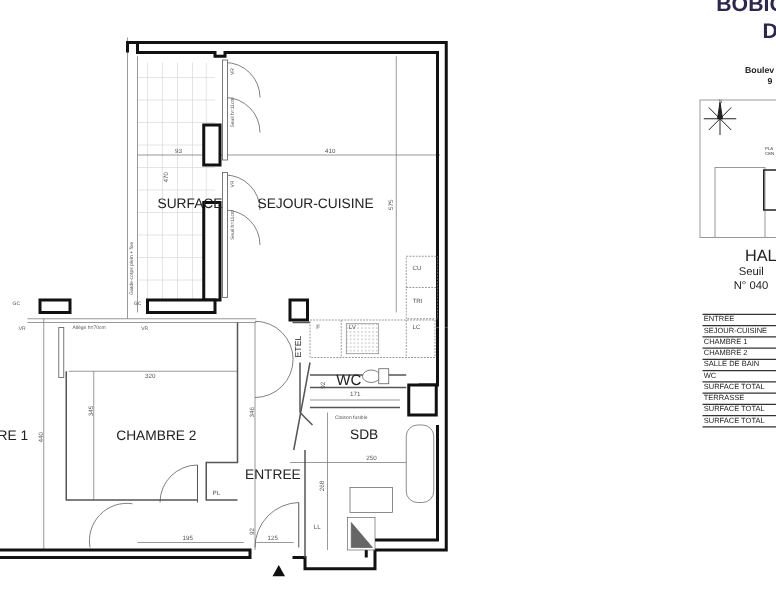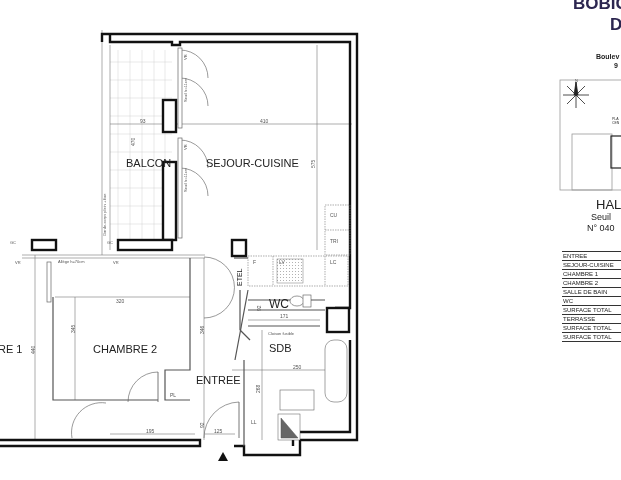--- a/index.html
+++ b/index.html
@@ -204,26 +204,26 @@
       </tr>
   <tr>
         <td>SURFACE TOTAL</td>
       </tr>
   <tr>
         <td>SURFACE TOTAL</td>
       </tr>
 </tbody>
   </table>
 
-<div class="lbl room" style="left:126px;top:157px;">BALCON</div>
+<div class="lbl room" style="left:126px;top:157px;">SURFACE</div>
 <div class="lbl room" style="left:206px;top:157px;">SEJOUR-CUISINE</div>
 <div class="lbl room" style="left:-2px;top:343px;">RE 1</div>
 <div class="lbl room" style="left:93px;top:343px;">CHAMBRE 2</div>
 <div class="lbl room" style="left:269px;top:297px;font-size:12px;">WC</div>
-<div class="lbl room" style="left:269px;top:342px;">SDB</div>
+<div class="lbl room" style="left:280px;top:342px;">SDB</div>
 <div class="lbl room" style="left:196px;top:374px;">ENTREE</div>
 <div class="lbl vert" style="left:236px;top:286px;font-size:7px;">ETEL</div>
 
 <div class="lbl dim" style="left:330px;top:212px;">CU</div>
 <div class="lbl dim" style="left:330px;top:238px;">TRI</div>
 <div class="lbl dim" style="left:330px;top:259px;">LC</div>
 <div class="lbl dim" style="left:279px;top:259px;">LV</div>
 <div class="lbl dim" style="left:253px;top:259px;">F</div>
 <div class="lbl dim" style="left:170px;top:392px;">PL</div>
 <div class="lbl dim" style="left:251px;top:419px;">LL</div>

